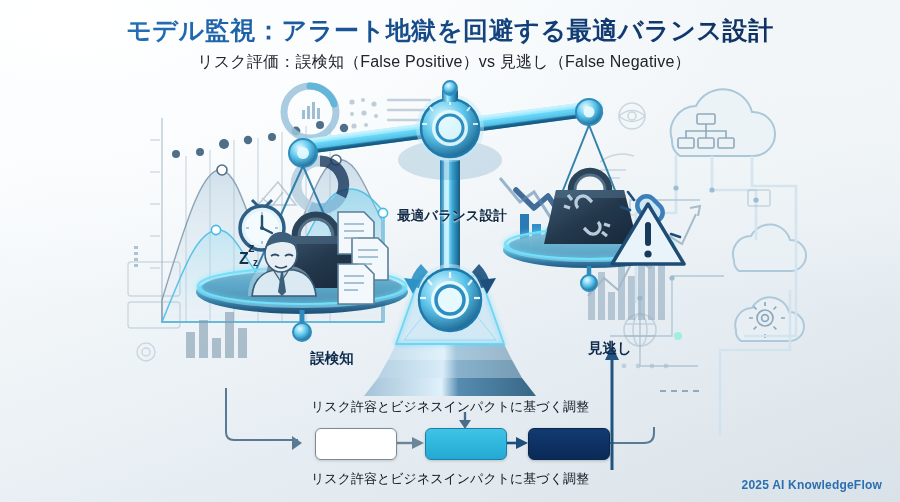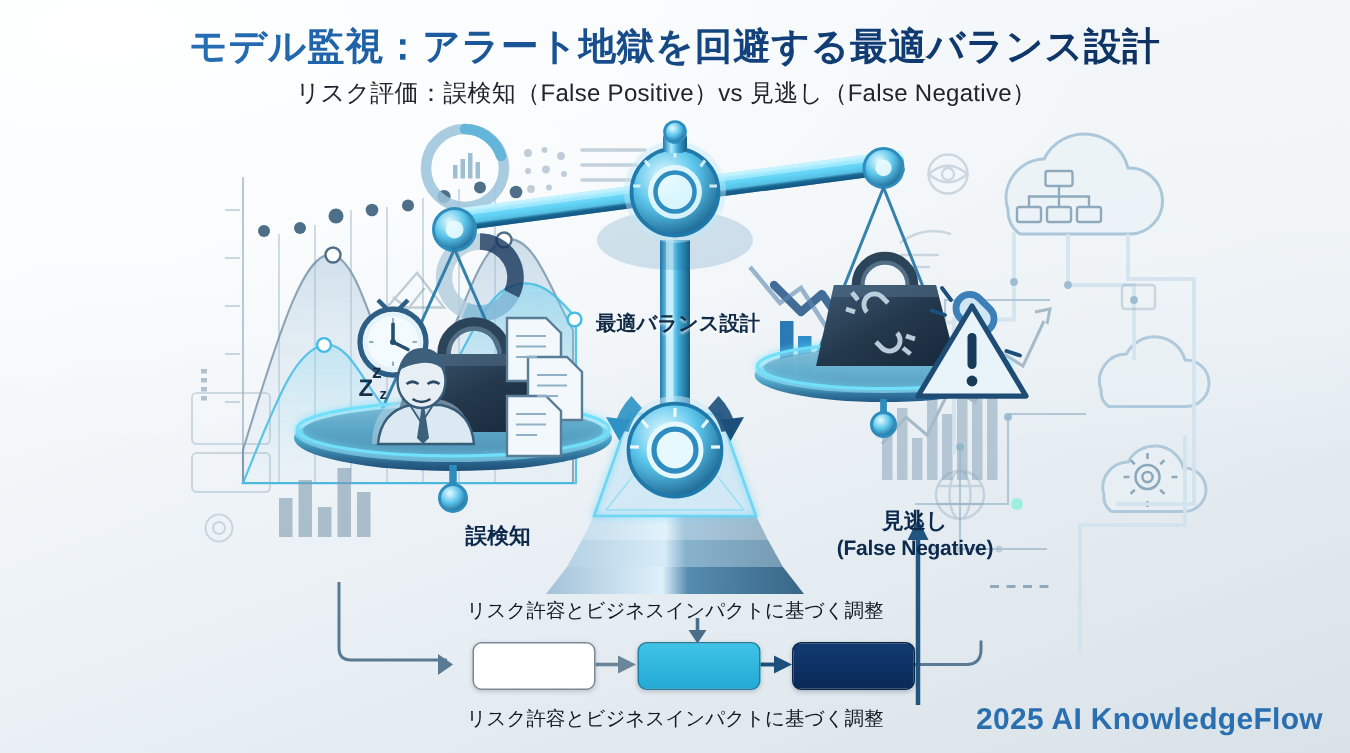--- a/index.html
+++ b/index.html
@@ -55,21 +55,21 @@
 
   .fbox{position:absolute;top:428px;height:30px;width:80px;border-radius:6px;}
   #fbox1{left:315px;background:#ffffff;border:1.6px solid #7d8a96;
          box-shadow:0 1px 3px rgba(20,40,60,.18);}
   #fbox2{left:425px;background:linear-gradient(180deg,#3fc3e6 0%,#23a9d4 100%);
          border:1.6px solid #1d7fa3;box-shadow:0 1px 3px rgba(20,40,60,.2);}
   #fbox3{left:528px;background:linear-gradient(180deg,#123a72 0%,#0a2a57 100%);
          border:1.6px solid #0a2747;box-shadow:0 1px 3px rgba(20,40,60,.25);}
 
   
-  .footer{position:absolute;right:18px;bottom:10px;font-size:20px;
+  .footer{position:absolute;right:18px;bottom:10px;font-size:12px;
           font-weight:bold;color:#2a6fb0;letter-spacing:.2px;}
 </style>
 </head>
 <body>
 
 <div id="stage">
 
   <svg class="bgsvg" viewBox="0 0 900 502">
     <defs>
       <linearGradient id="areaA" x1="0" y1="0" x2="0" y2="1">
@@ -565,21 +565,20 @@
   </div>
 
 
 
   <div class="lbl" id="label-fp">
     <span class="ja">誤検知</span>
   </div>
 
   <div class="lbl" id="label-fn">
     <span class="ja">見逃し</span>
-    <span class="en">(False Negative)</span>
   </div>
 
   <div class="flowtxt" id="flow-top">リスク許容とビジネスインパクトに基づく調整</div>
   <div class="fbox" id="fbox1"></div>
   <div class="fbox" id="fbox2"></div>
   <div class="fbox" id="fbox3"></div>
   <div class="flowtxt" id="flow-bot">リスク許容とビジネスインパクトに基づく調整</div>
 
   <div class="footer">2025 AI KnowledgeFlow</div>
 </div>

